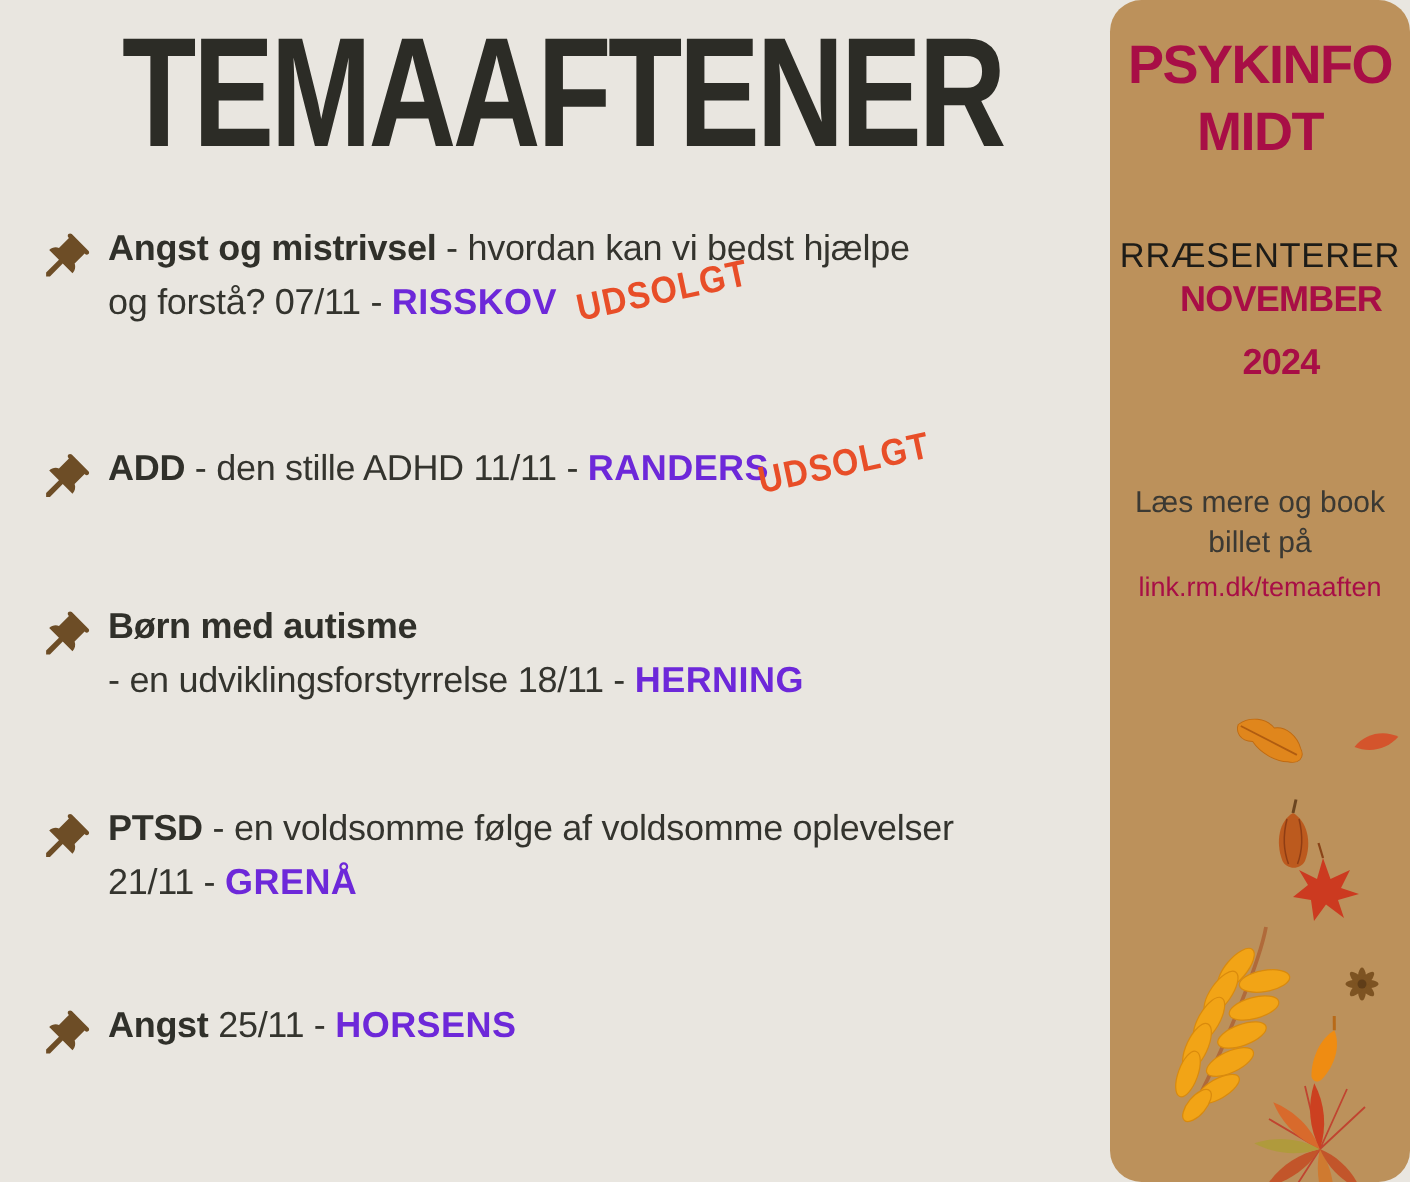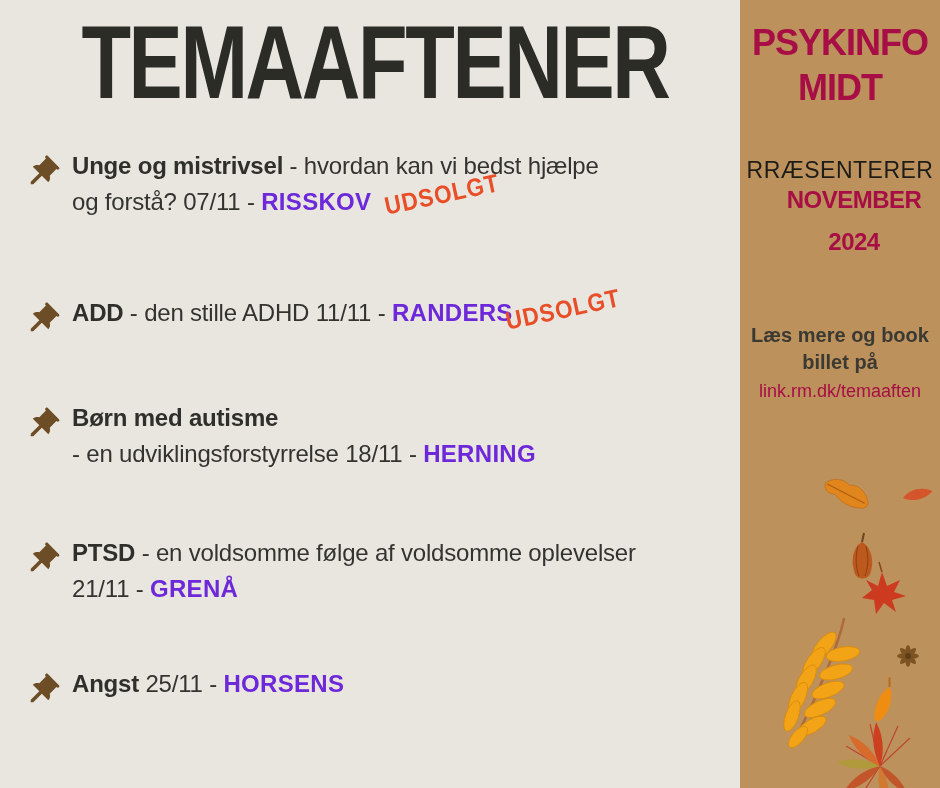--- a/index.html
+++ b/index.html
@@ -28,41 +28,41 @@
   .etext .b{font-weight:700;color:#30302a;}
   .etext .loc{font-weight:700;color:#6d28d9;letter-spacing:0.3px;}
   .stamp{
     position:absolute;white-space:nowrap;
     color:#e84e28;font-weight:700;font-size:25px;letter-spacing:1px;
     transform:rotate(-12deg) scaleX(0.9);transform-origin:left center;
   }
   
   .sidebar{
     position:absolute;left:740px;top:0;width:200px;height:788px;
-    background:#bc915b;text-align:center;
+    background:#bc915b;text-align:center;border-radius:21px;
   }
   .brand{
     position:absolute;top:20px;left:0;width:200px;
     font-size:36px;font-weight:700;line-height:45px;letter-spacing:-1px;
     color:#a80e46;
   }
   .presents{
     position:absolute;top:131px;left:0;width:200px;
     font-size:23px;font-weight:400;letter-spacing:0.5px;
     color:#1d1c18;
     margin-top:26px;
   }
   .month{
     position:absolute;top:179px;left:0;width:228px;
     font-size:24px;font-weight:700;line-height:42px;letter-spacing:-0.5px;
     color:#a80e46;
   }
   .booking{
     position:absolute;top:322px;left:0;width:200px;
-    font-size:20px;line-height:27px;color:#3b3933;font-weight:bold;
+    font-size:20px;line-height:27px;color:#3b3933;
   }
   .booklink{
     position:absolute;top:379px;left:0;width:200px;
     font-size:18px;line-height:24px;color:#a80e46;
   }
   .leaves{position:absolute;left:0;top:440px;width:200px;height:348px;}
 </style>
 </head>
 <body>
 
@@ -72,21 +72,21 @@
 
     <h1 class="title">TEMAAFTENER</h1>
 
     <div class="event" style="top:148px;">
       <span class="pin">
         <svg viewBox="0 0 24 24">
             <path fill="#6d4d26" d="M13.8 3.2 L20.8 10.2 C21.2 10.6 21.2 11.2 20.8 11.6 C20.4 12 19.8 12 19.4 11.6 L19.2 11.4 L15 15.6 C15.5 17 15.2 18.6 14.1 19.7 L10 15.6 L4.6 21 L3 21 L3 19.4 L8.4 14 L4.3 9.9 C5.4 8.8 7 8.5 8.4 9 L12.6 4.8 L12.4 4.6 C12 4.2 12 3.6 12.4 3.2 C12.8 2.8 13.4 2.8 13.8 3.2 Z"></path>
           </svg>
       </span>
       <div class="etext">
-        <span class="b">Unge og mistrivsel</span><span> - hvordan kan vi bedst hjælpe</span><br>
+        <span class="b">Angst og mistrivsel</span><span> - hvordan kan vi bedst hjælpe</span><br>
         <span>og forstå? 07/11 - </span><span class="loc">RISSKOV</span>
       </div>
       <div class="stamp" style="left:385px;top:44px;">UDSOLGT</div>
     </div>
 
     <div class="event" style="top:295px;">
       <span class="pin">
         <svg viewBox="0 0 24 24">
             <path fill="#6d4d26" d="M13.8 3.2 L20.8 10.2 C21.2 10.6 21.2 11.2 20.8 11.6 C20.4 12 19.8 12 19.4 11.6 L19.2 11.4 L15 15.6 C15.5 17 15.2 18.6 14.1 19.7 L10 15.6 L4.6 21 L3 21 L3 19.4 L8.4 14 L4.3 9.9 C5.4 8.8 7 8.5 8.4 9 L12.6 4.8 L12.4 4.6 C12 4.2 12 3.6 12.4 3.2 C12.8 2.8 13.4 2.8 13.8 3.2 Z"></path>
           </svg>

